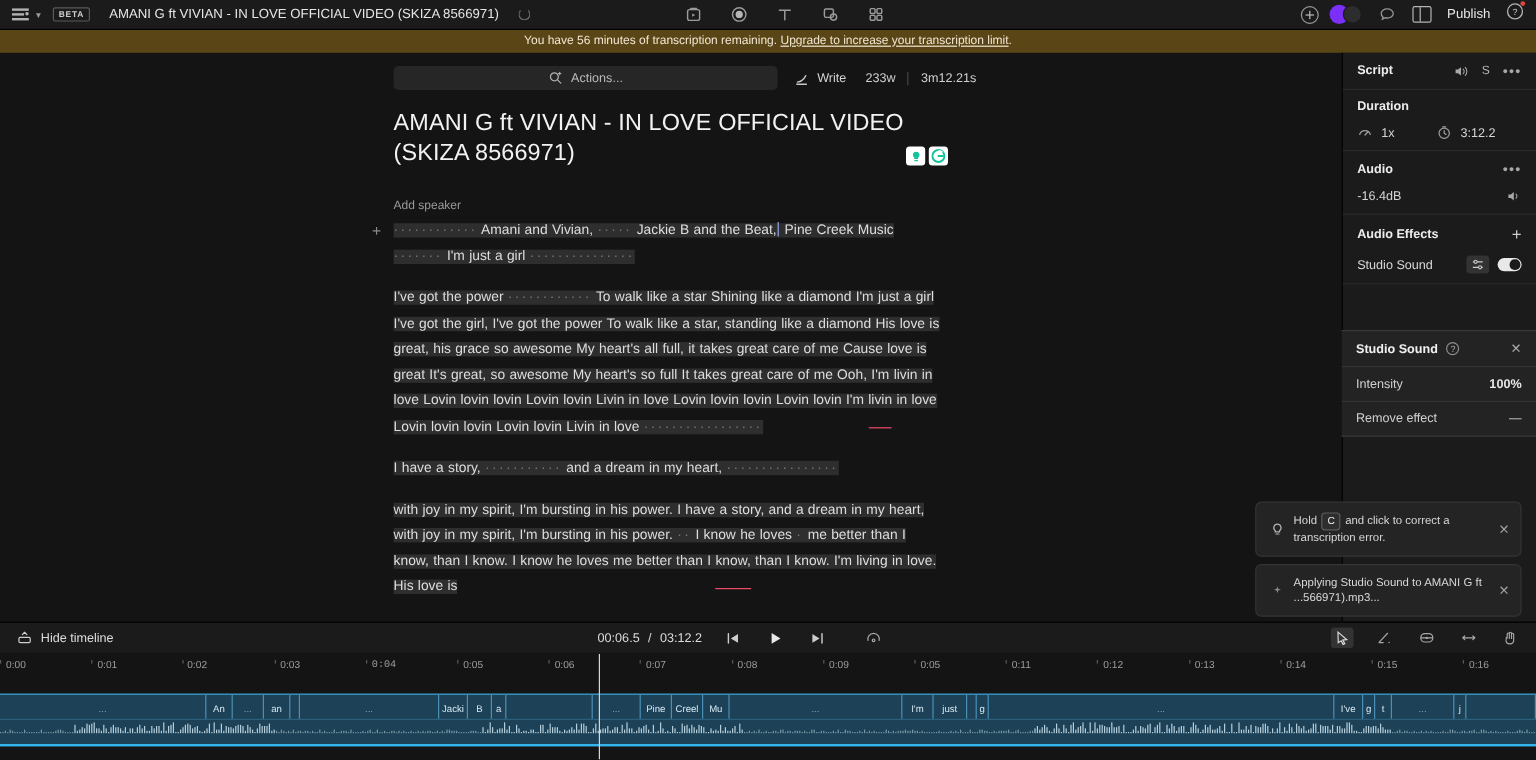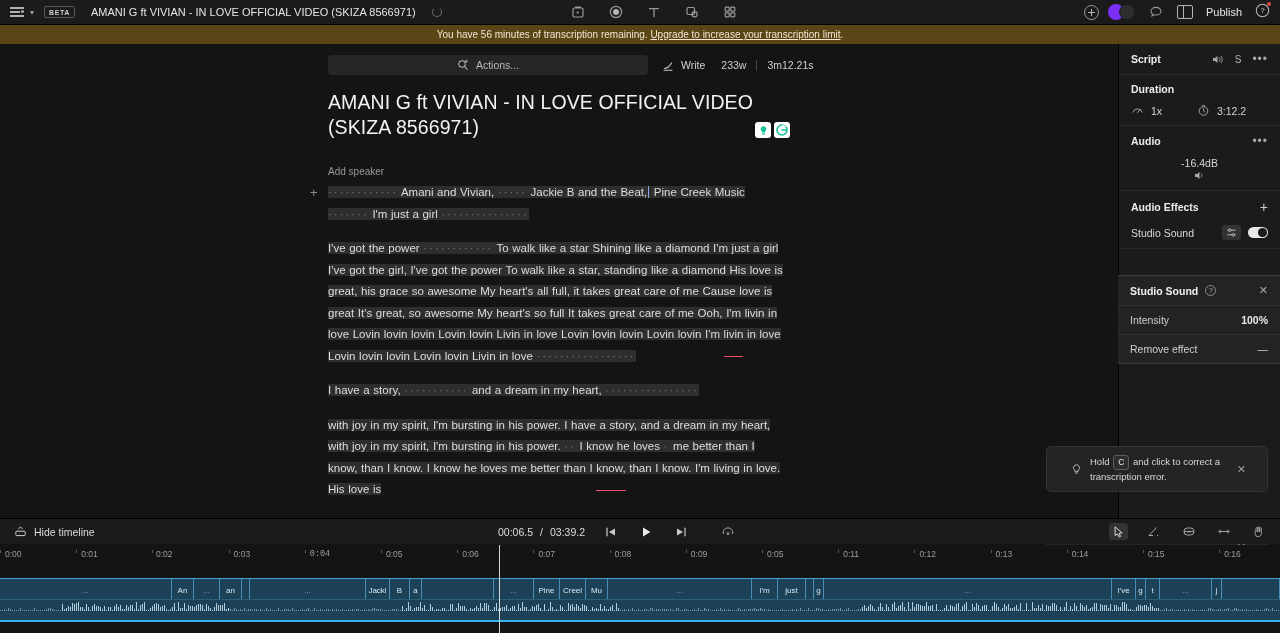--- a/index.html
+++ b/index.html
@@ -140,21 +140,21 @@
            font-size: 7.5px; line-height: 9.5px; text-align: center; color: #b0b0b0; }
   .pop-x { margin-left: auto; color: #a9a9a9; font-size: 11px; cursor: pointer; }
   .pop-row { display: flex; align-items: center; justify-content: space-between;
              padding: 8px 12px; border-top: 1px solid #323232; font-size: 10.5px; color: #cfcfcf; }
   .pop-row .v { font-weight: bold; color: #e8e8e8; }
 
   
   .toasts { position: absolute; right: 12px; top: 418px; width: 222px; }
   .toast {
     background: #242424; border: 1px solid #343434; border-radius: 5px;
-    display: flex; align-items: center; padding: 8px 21px; margin-bottom: 6px; margin-top: 28px;
+    display: flex; align-items: center; padding: 8px 9px; margin-bottom: 6px;
   }
   .toast-ico { width: 16px; flex: 0 0 16px; display: flex; align-items: center; justify-content: center; color: #b5b5b5; }
   .toast-txt { flex: 1; font-size: 9.5px; line-height: 13px; color: #d8d8d8; padding: 0 6px; }
   .kbd { display: inline-block; border: 1px solid #5c5c5c; border-radius: 3px; padding: 0px 4px;
          font-size: 8.5px; background: #2e2e2e; color: #e6e6e6; margin: 0 1px; }
   .toast-x { color: #9e9e9e; font-size: 11px; cursor: pointer; }
 
   
   .tl-bar {
     position: absolute; left: 0; top: 518px; width: 1280px; height: 26px;
@@ -359,21 +359,21 @@
             </svg>
           <span class="rval">3:12.2</span>
         </span>
       </div>
     </div>
     <div class="rsec">
       <div class="rrow">
         <span class="rtitle">Audio</span>
         <span style="font-size:12px;letter-spacing:1px;color:#a8a8a8;">•••</span>
       </div>
-      <div class="rrow" style="margin-top:9px;flex-direction:column;">
+      <div class="rrow" style="margin-top:9px;">
         <span class="rval">-16.4dB</span>
         <svg width="13" height="13" viewBox="0 0 13 13">
             <path d="M2 5h2l2.5-2v7L4 8H2z" fill="#a8a8a8"></path>
             <path d="M8.3 4.8a2.2 2.2 0 0 1 0 3.4" stroke="#a8a8a8" stroke-width=".9" fill="none" stroke-linecap="round"></path>
           </svg>
       </div>
     </div>
     <div class="rsec">
       <div class="rrow">
         <span class="rtitle">Audio Effects</span>
@@ -437,21 +437,21 @@
     <div class="hide-tl">
       <svg width="13" height="13" viewBox="0 0 13 13">
           <rect x="1.8" y="6.2" width="9.4" height="4.4" rx="1" fill="none" stroke="#cfcfcf" stroke-width="1"></rect>
           <path d="M4.6 3.8 6.5 1.9 8.4 3.8" stroke="#cfcfcf" stroke-width="1" fill="none" stroke-linecap="round" stroke-linejoin="round"></path>
         </svg>
       <span>Hide timeline</span>
     </div>
     <div class="tl-center">
       <span class="timecode">00:06.5</span>
       <span class="timecode" style="margin-left:-9px;">/</span>
-      <span class="timecode" style="margin-left:-9px;">03:39.2</span>
+      <span class="timecode" style="margin-left:-9px;">03:12.2</span>
       <span class="tool">
         <svg width="14" height="14" viewBox="0 0 14 14">
             <path d="M3 3.2v7.6" stroke="#ccc" stroke-width="1.2" stroke-linecap="round"></path>
             <path d="M11 3.4 L5 7 L11 10.6z" fill="#ccc"></path>
           </svg>
       </span>
       <span class="tool">
         <svg width="14" height="14" viewBox="0 0 14 14">
             <path d="M4 2.6 L11.4 7 L4 11.4z" fill="#e8e8e8"></path>
           </svg>

